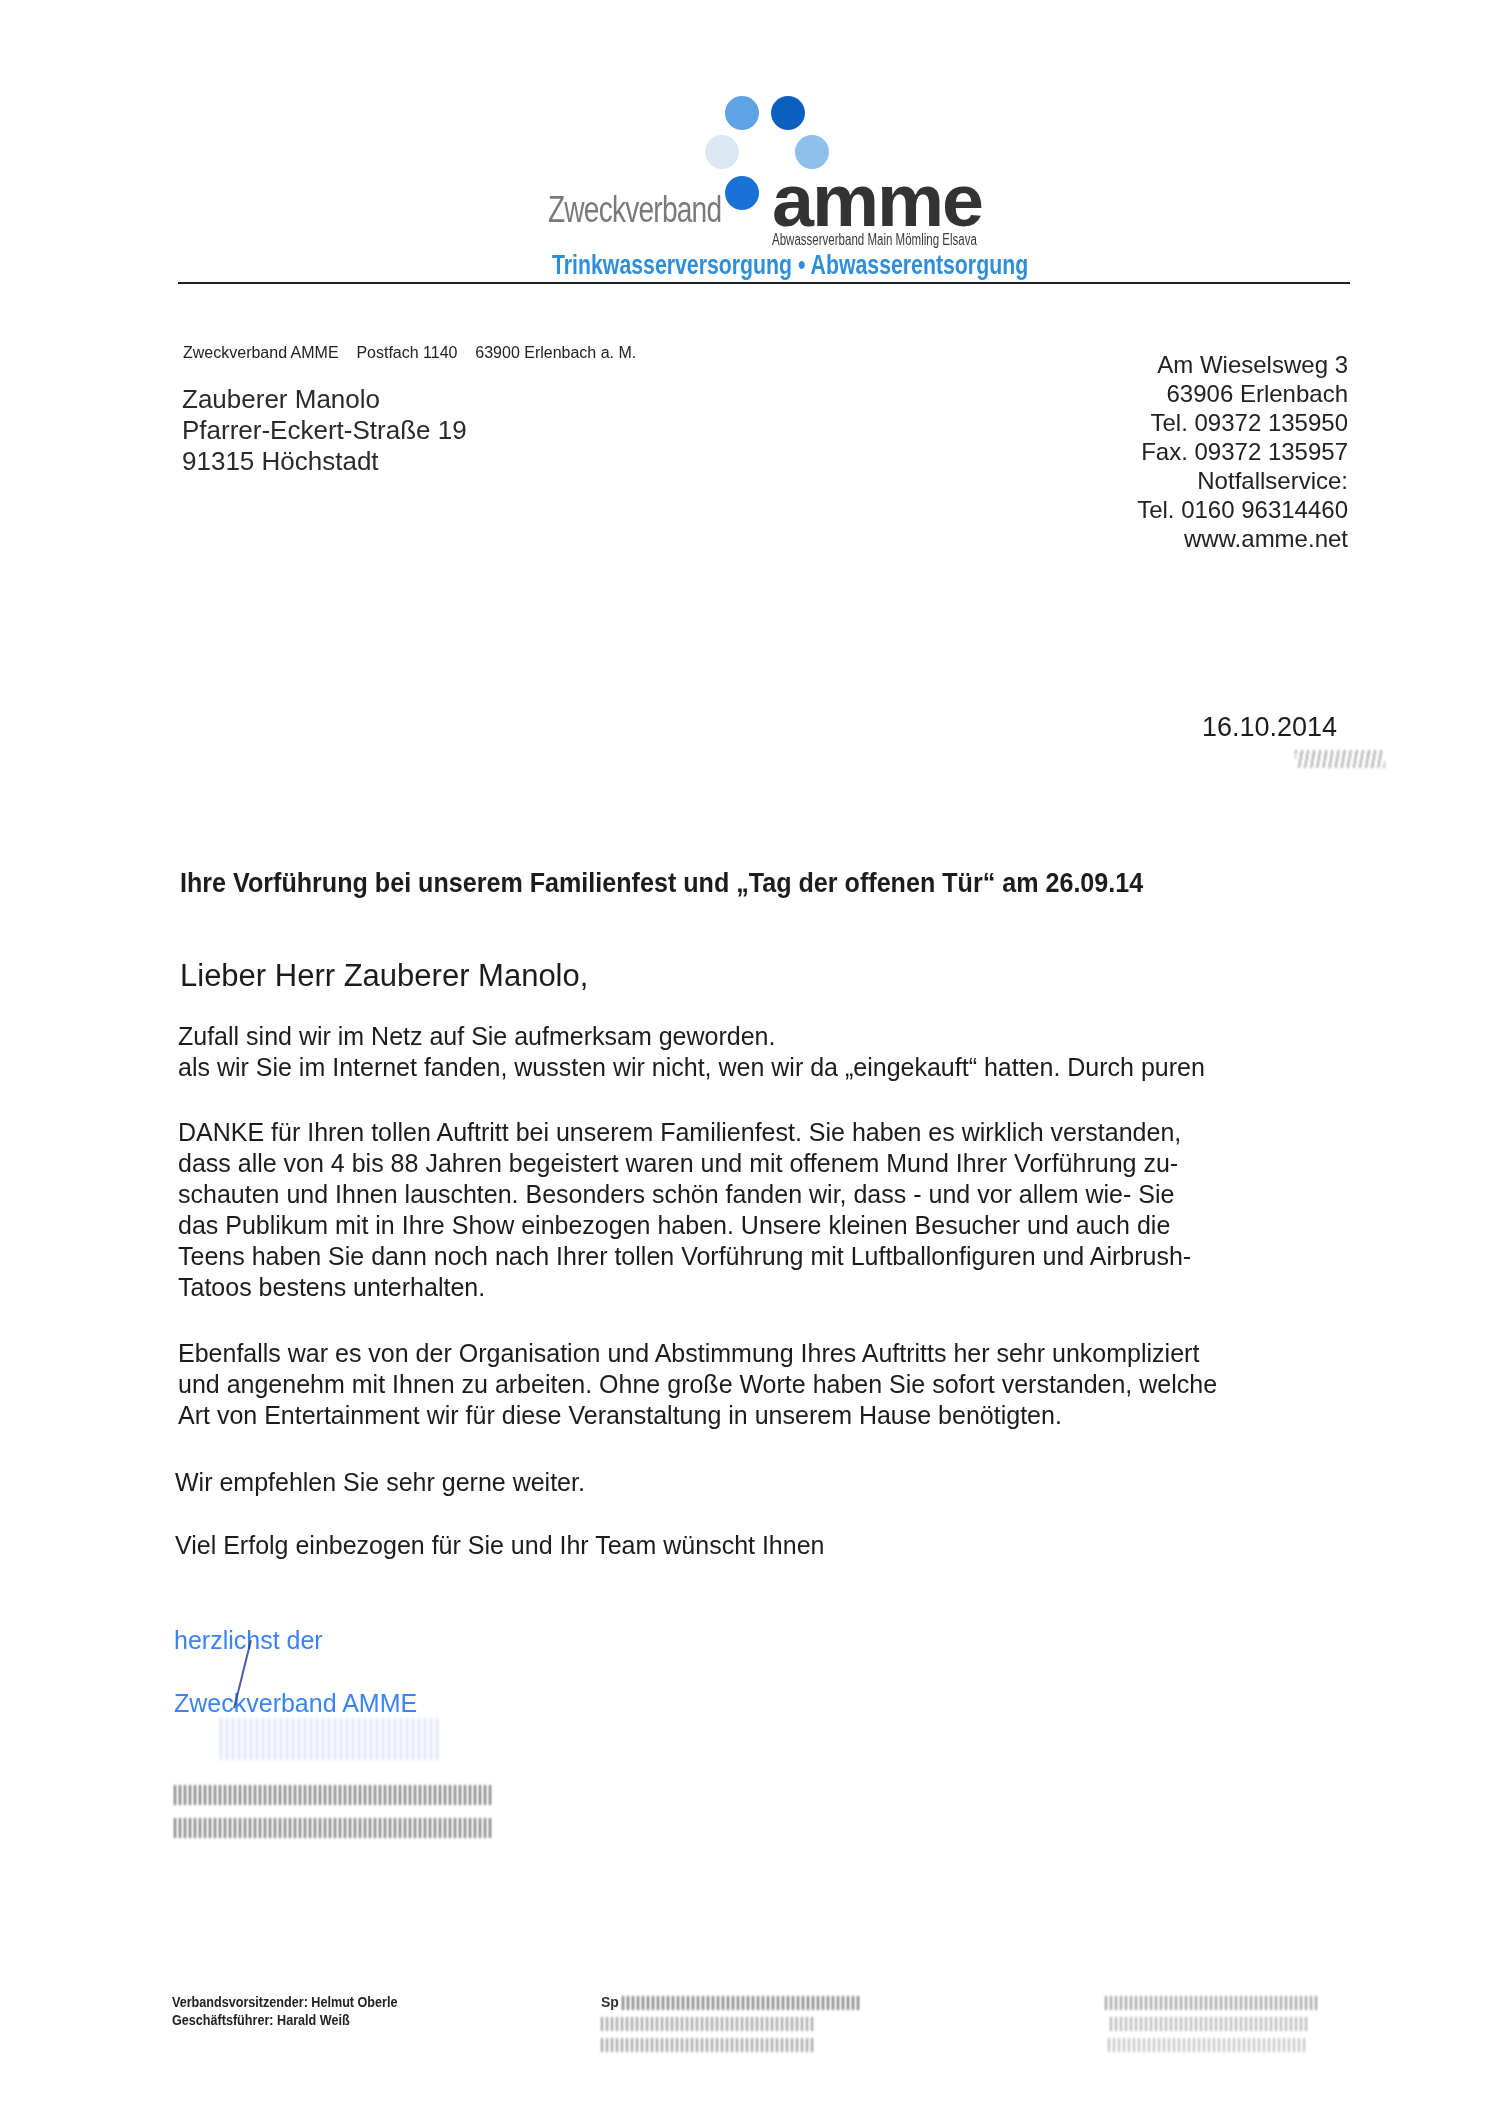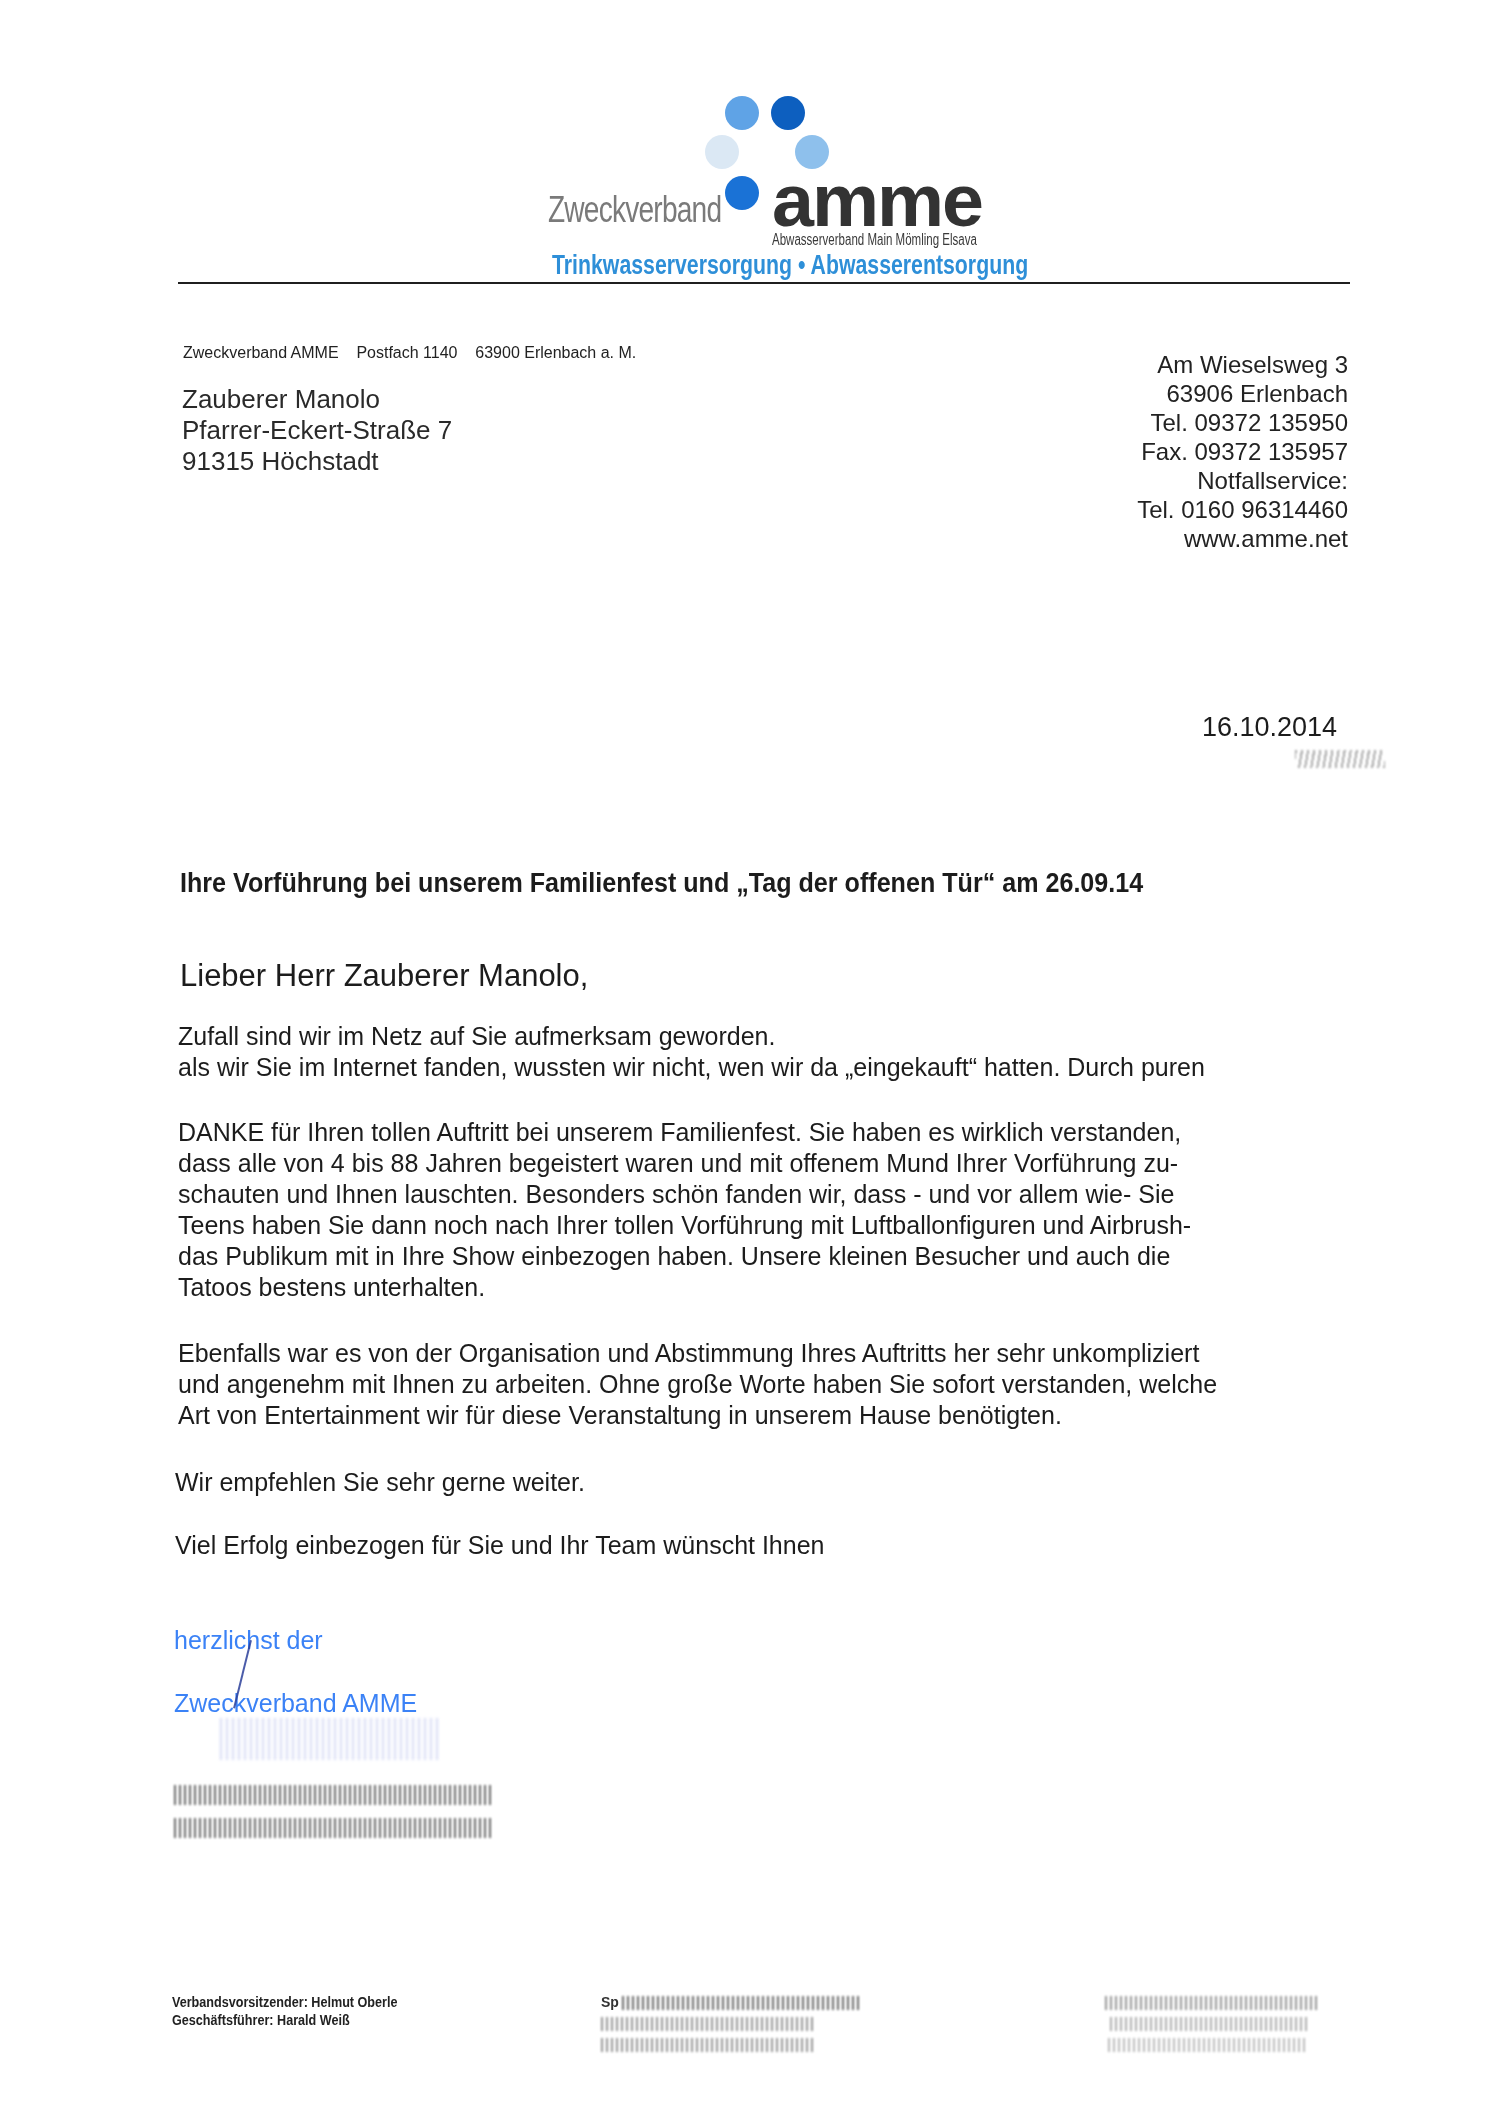--- a/index.html
+++ b/index.html
@@ -69,21 +69,21 @@
     <div class="logo-sub">Abwasserverband Main Mömling Elsava</div>
     <div class="logo-tag">Trinkwasserversorgung • Abwasserentsorgung</div>
   </div>
   <div class="header-rule"></div>
 </div>
 
 <div class="sender-line">Zweckverband AMME    Postfach 1140    63900 Erlenbach a. M.</div>
 
 <div class="recipient">
   <div>Zauberer Manolo</div>
-  <div>Pfarrer-Eckert-Straße 7</div>
+  <div>Pfarrer-Eckert-Straße 19</div>
   <div>91315 Höchstadt</div>
 </div>
 
 <div class="contact">
   <div>Am Wieselsweg 3</div>
   <div>63906 Erlenbach</div>
   <div>Tel. 09372 135950</div>
   <div>Fax. 09372 135957</div>
   <div>Notfallservice:</div>
   <div>Tel. 0160 96314460</div>
@@ -98,22 +98,22 @@
 
 <div class="para" style="top:1021px;">
   <div>Zufall sind wir im Netz auf Sie aufmerksam geworden.</div>
   <div>als wir Sie im Internet fanden, wussten wir nicht, wen wir da „eingekauft“ hatten. Durch puren</div>
 </div>
 
 <div class="para" style="top:1117px;">
   <div>DANKE für Ihren tollen Auftritt bei unserem Familienfest. Sie haben es wirklich verstanden,</div>
   <div>dass alle von 4 bis 88 Jahren begeistert waren und mit offenem Mund Ihrer Vorführung zu-</div>
   <div>schauten und Ihnen lauschten. Besonders schön fanden wir, dass - und vor allem wie-  Sie</div>
+  <div>das Publikum mit in Ihre Show einbezogen haben. Unsere kleinen Besucher und auch die</div>
   <div>Teens haben Sie dann noch nach Ihrer tollen Vorführung mit Luftballonfiguren und Airbrush-</div>
-  <div>das Publikum mit in Ihre Show einbezogen haben. Unsere kleinen Besucher und auch die</div>
   <div>Tatoos bestens unterhalten.</div>
 </div>
 
 <div class="para" style="top:1338px;">
   <div>Ebenfalls war es von der Organisation und Abstimmung Ihres Auftritts  her sehr unkompliziert</div>
   <div>und angenehm mit Ihnen zu arbeiten. Ohne große Worte haben Sie sofort verstanden, welche</div>
   <div>Art von Entertainment wir für diese Veranstaltung in unserem Hause benötigten.</div>
 </div>
 
 <div class="para" style="top:1467px;left:175px;">

